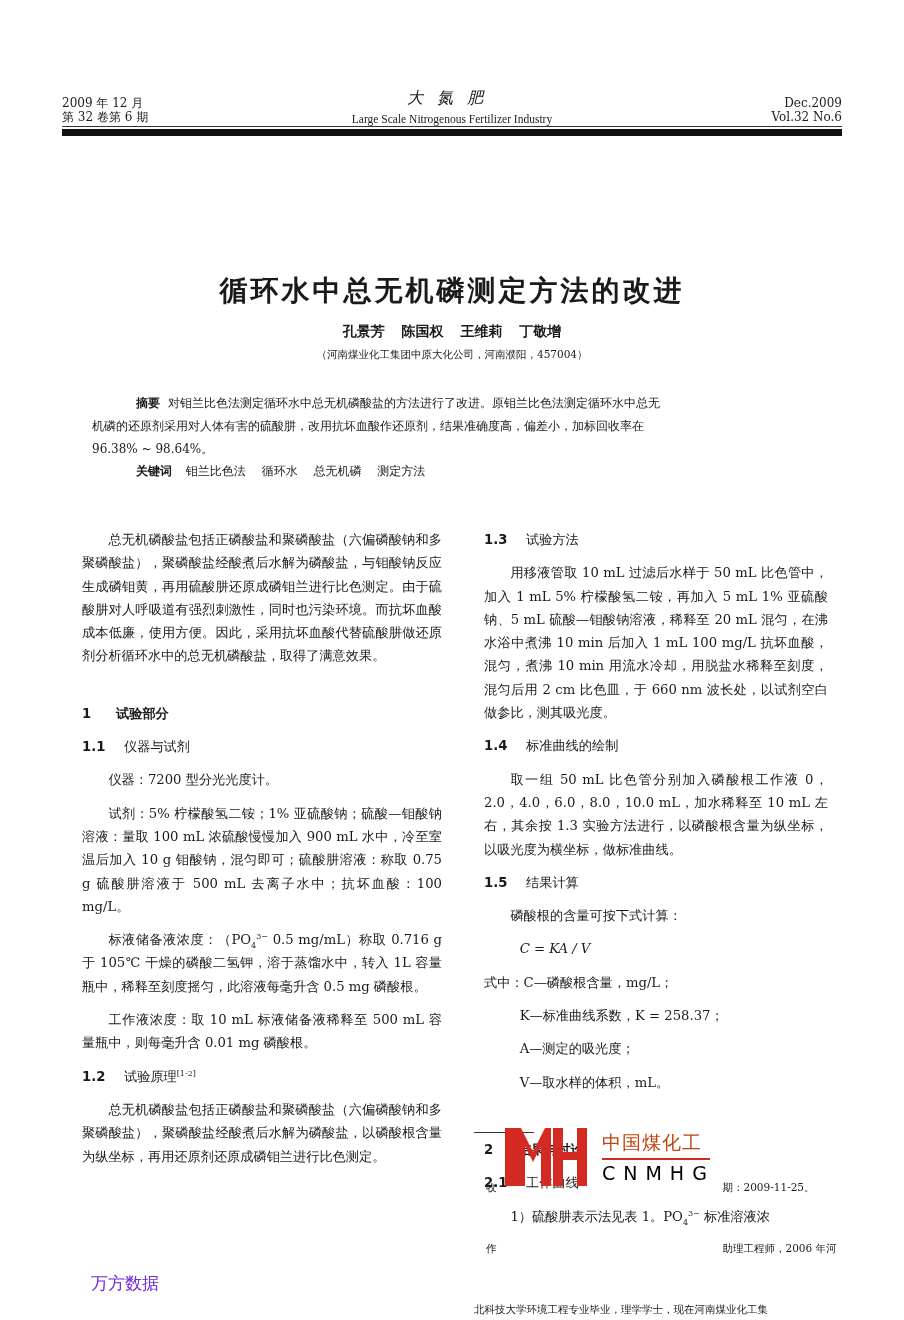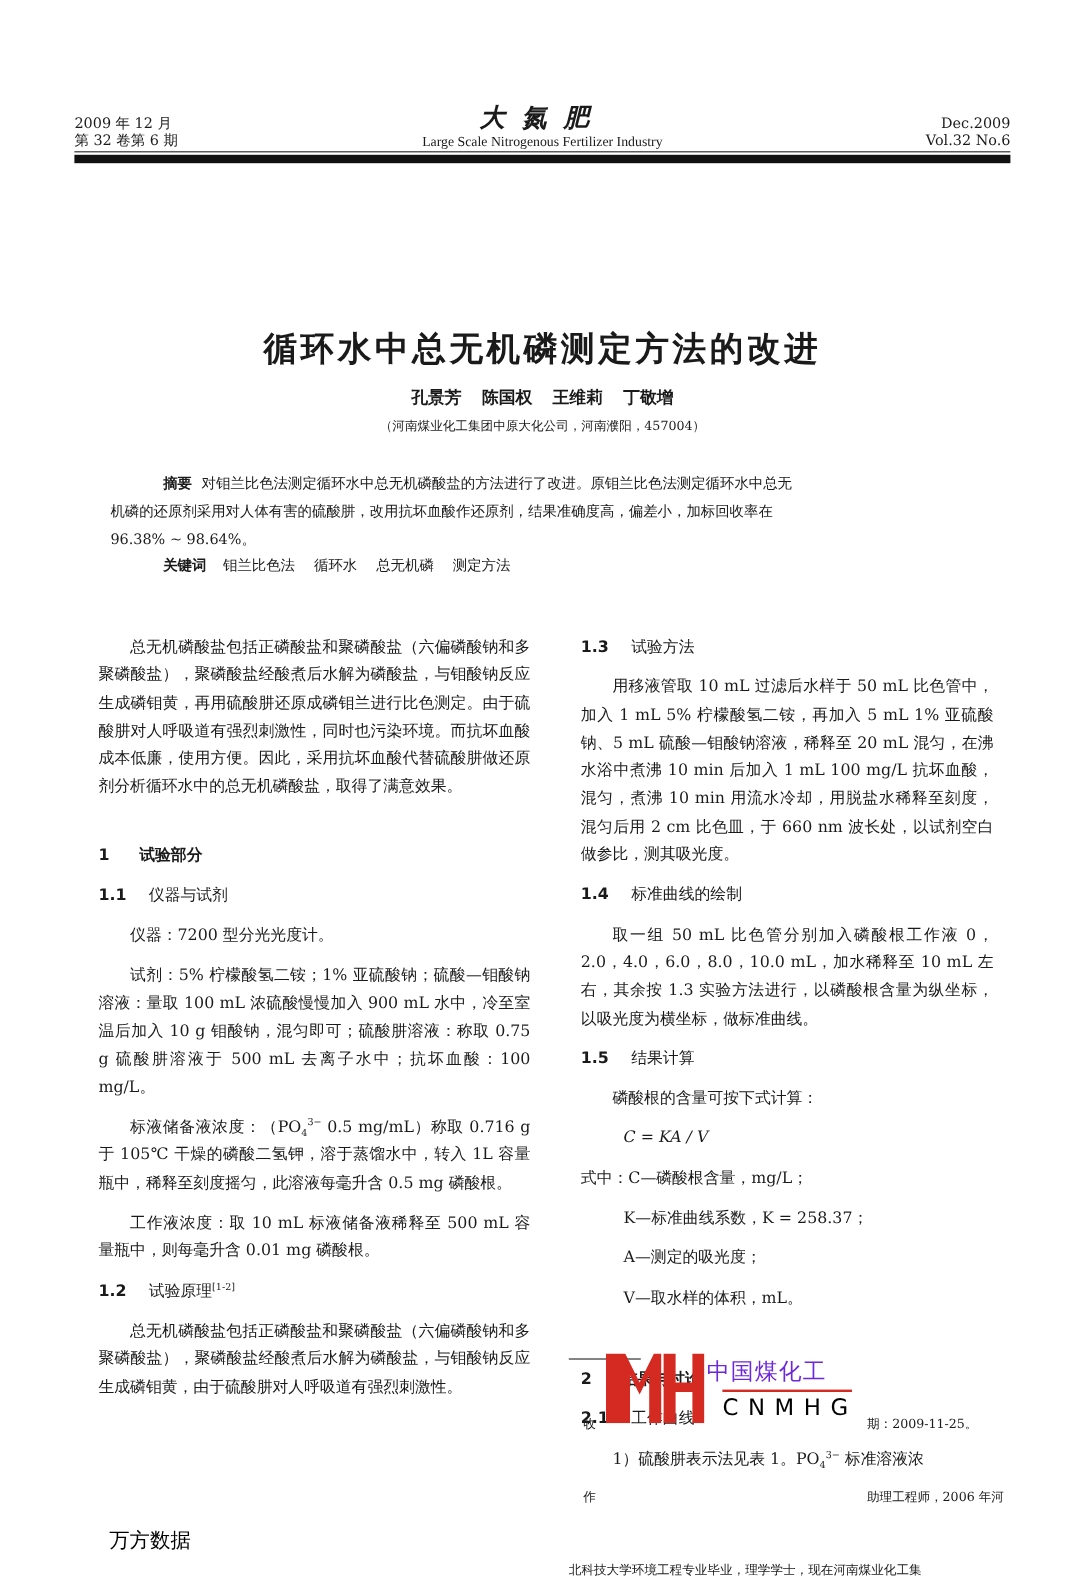--- a/index.html
+++ b/index.html
@@ -4,21 +4,21 @@
   <style>
     html, body { margin: 0; padding: 0; background: #ffffff; }
     body {
       width: 904px; height: 1320px; position: relative; overflow: hidden;
       font-family: "DejaVu Serif", "Liberation Serif", serif;
       color: #1a1a1a;
     }
     .hdr-left { position: absolute; left: 62px; top: 96px; font-size: 12px; line-height: 14px; }
     .hdr-right { position: absolute; right: 62px; top: 96px; font-size: 12px; line-height: 14px; text-align: right; }
     .hdr-center { position: absolute; left: 0; right: 0; top: 84px; text-align: center; }
-    .hdr-logo { font-size: 21px; font-weight: bold; font-style: italic; letter-spacing: 14px; line-height: 28px; font-family: "DejaVu Serif", serif; }
+    .hdr-logo { font-size: 16px; font-weight: normal; font-style: italic; letter-spacing: 14px; line-height: 28px; font-family: "DejaVu Serif", serif; }
     .hdr-sub { font-size: 11.5px; line-height: 14px; font-family: "Liberation Serif", serif; }
     .hdr-rule-thin { position: absolute; left: 62px; right: 62px; top: 126px; height: 1px; background: #333; }
     .hdr-rule-thick { position: absolute; left: 62px; right: 62px; top: 129px; height: 7px; background: #111; }
 
     .title { position: absolute; left: 0; right: 0; top: 252px; text-align: center; font-family: "DejaVu Sans", sans-serif; font-size: 28px; font-weight: bold; letter-spacing: 3px; margin-top: 20px; }
     .authors { position: absolute; left: 0; right: 0; top: 323px; text-align: center; font-family: "DejaVu Sans", sans-serif; font-size: 14px; font-weight: bold; word-spacing: 12px; }
     .affil { position: absolute; left: 0; right: 0; top: 348px; text-align: center; font-size: 10.5px; }
 
     .abstract { position: absolute; left: 92px; width: 720px; top: 392px; font-size: 12px; line-height: 23px; }
     .abstract p { margin: 0; }
@@ -43,25 +43,25 @@
     sup { font-size: 8px; line-height: 0; }
     sub { font-size: 8px; line-height: 0; }
     .formula { font-style: italic; padding-left: 2.7em; }
 
     .footnote { position: absolute; left: 474px; top: 1126px; width: 364px; font-size: 10.5px; line-height: 23px; }
     .footnote-rule { position: absolute; left: 474px; top: 1132px; width: 60px; height: 1px; background: #333; }
     .fn-line { white-space: nowrap; margin-top: 38px; }
 
     .logo { position: absolute; left: 505px; top: 1128px; width: 240px; height: 58px; }
     .logo-mark { position: absolute; left: 0; top: 0; width: 82px; height: 58px; }
-    .logo-cn { position: absolute; left: 84px; top: 2px; font-family: "DejaVu Sans", sans-serif; font-size: 19px; color: #6d28d9; letter-spacing: 1px; }
+    .logo-cn { position: absolute; left: 97px; top: 2px; font-family: "DejaVu Sans", sans-serif; font-size: 19px; color: #c2410c; letter-spacing: 1px; }
     .logo-line { position: absolute; left: 97px; top: 30px; width: 108px; height: 2px; background: #d42a22; }
     .logo-en { position: absolute; left: 97px; top: 34px; font-family: "DejaVu Sans", sans-serif; font-size: 19px; color: #000000; letter-spacing: 8px; }
 
-    .watermark { position: absolute; left: 91px; top: 1272px; font-family: "DejaVu Sans", sans-serif; font-size: 17px; color: #000000; }
+    .watermark { position: absolute; left: 91px; top: 1272px; font-family: "DejaVu Sans", sans-serif; font-size: 17px; color: #6d28d9; }
   </style>
 </head>
 <body>
 
 <div class="hdr-left">
   <div>2009 年 12 月</div>
   <div>第 32 卷第 6 期</div>
 </div>
 <div class="hdr-center">
   <div class="hdr-logo">大氮肥</div>
@@ -99,21 +99,21 @@
 <div class="col left">
   <p class="ind">总无机磷酸盐包括正磷酸盐和聚磷酸盐（六偏磷酸钠和多聚磷酸盐），聚磷酸盐经酸煮后水解为磷酸盐，与钼酸钠反应生成磷钼黄，再用硫酸肼还原成磷钼兰进行比色测定。由于硫酸肼对人呼吸道有强烈刺激性，同时也污染环境。而抗坏血酸成本低廉，使用方便。因此，采用抗坏血酸代替硫酸肼做还原剂分析循环水中的总无机磷酸盐，取得了满意效果。</p>
   <div class="gap"></div>
   <p class="h1"><span class="num">1</span><span>试验部分</span></p>
   <p class="h2"><span class="num">1.1</span><span>仪器与试剂</span></p>
   <p class="ind">仪器：7200 型分光光度计。</p>
   <p class="ind">试剂：5% 柠檬酸氢二铵；1% 亚硫酸钠；硫酸—钼酸钠溶液：量取 100 mL 浓硫酸慢慢加入 900 mL 水中，冷至室温后加入 10 g 钼酸钠，混匀即可；硫酸肼溶液：称取 0.75 g 硫酸肼溶液于 500 mL 去离子水中；抗坏血酸：100 mg/L。</p>
   <p class="ind"><span>标液储备液浓度：（PO</span><sub>4</sub><sup>3−</sup><span> 0.5 mg/mL）称取 0.716 g 于 105℃ 干燥的磷酸二氢钾，溶于蒸馏水中，转入 1L 容量瓶中，稀释至刻度摇匀，此溶液每毫升含 0.5 mg 磷酸根。</span></p>
   <p class="ind">工作液浓度：取 10 mL 标液储备液稀释至 500 mL 容量瓶中，则每毫升含 0.01 mg 磷酸根。</p>
   <p class="h2"><span class="num">1.2</span><span>试验原理</span><sup>[1-2]</sup></p>
-  <p class="ind">总无机磷酸盐包括正磷酸盐和聚磷酸盐（六偏磷酸钠和多聚磷酸盐），聚磷酸盐经酸煮后水解为磷酸盐，与钼酸钠反应生成磷钼黄，由于硫酸肼对人呼吸道有强烈刺激性。</p>
+  <p class="ind">总无机磷酸盐包括正磷酸盐和聚磷酸盐（六偏磷酸钠和多聚磷酸盐），聚磷酸盐经酸煮后水解为磷酸盐，以磷酸根含量为纵坐标，再用还原剂还原成磷钼兰进行比色测定。</p>
 </div>
 
 <div class="col right">
   <p class="h2"><span class="num">1.3</span><span>试验方法</span></p>
   <p class="ind">用移液管取 10 mL 过滤后水样于 50 mL 比色管中，加入 1 mL 5% 柠檬酸氢二铵，再加入 5 mL 1% 亚硫酸钠、5 mL 硫酸—钼酸钠溶液，稀释至 20 mL 混匀，在沸水浴中煮沸 10 min 后加入 1 mL 100 mg/L 抗坏血酸，混匀，煮沸 10 min 用流水冷却，用脱盐水稀释至刻度，混匀后用 2 cm 比色皿，于 660 nm 波长处，以试剂空白做参比，测其吸光度。</p>
   <p class="h2"><span class="num">1.4</span><span>标准曲线的绘制</span></p>
   <p class="ind">取一组 50 mL 比色管分别加入磷酸根工作液 0，2.0，4.0，6.0，8.0，10.0 mL，加水稀释至 10 mL 左右，其余按 1.3 实验方法进行，以磷酸根含量为纵坐标，以吸光度为横坐标，做标准曲线。</p>
   <p class="h2"><span class="num">1.5</span><span>结果计算</span></p>
   <p class="ind">磷酸根的含量可按下式计算：</p>
   <p class="formula">C = KA / V</p>

